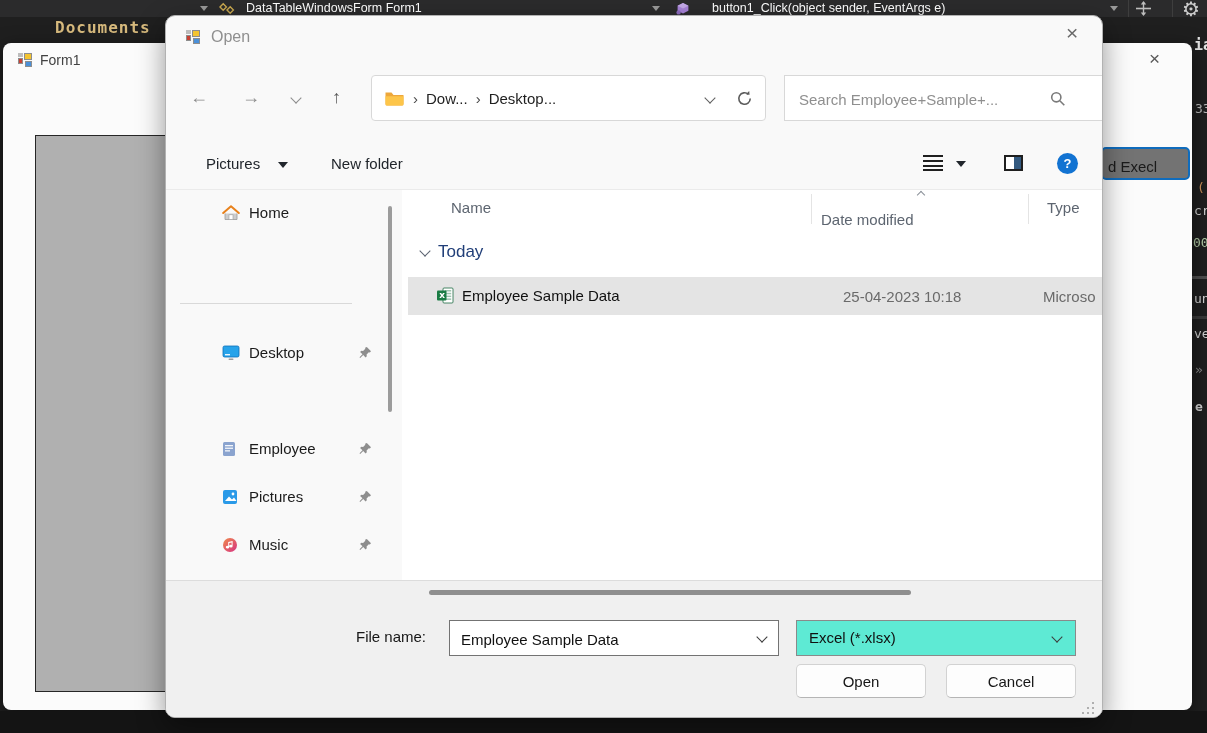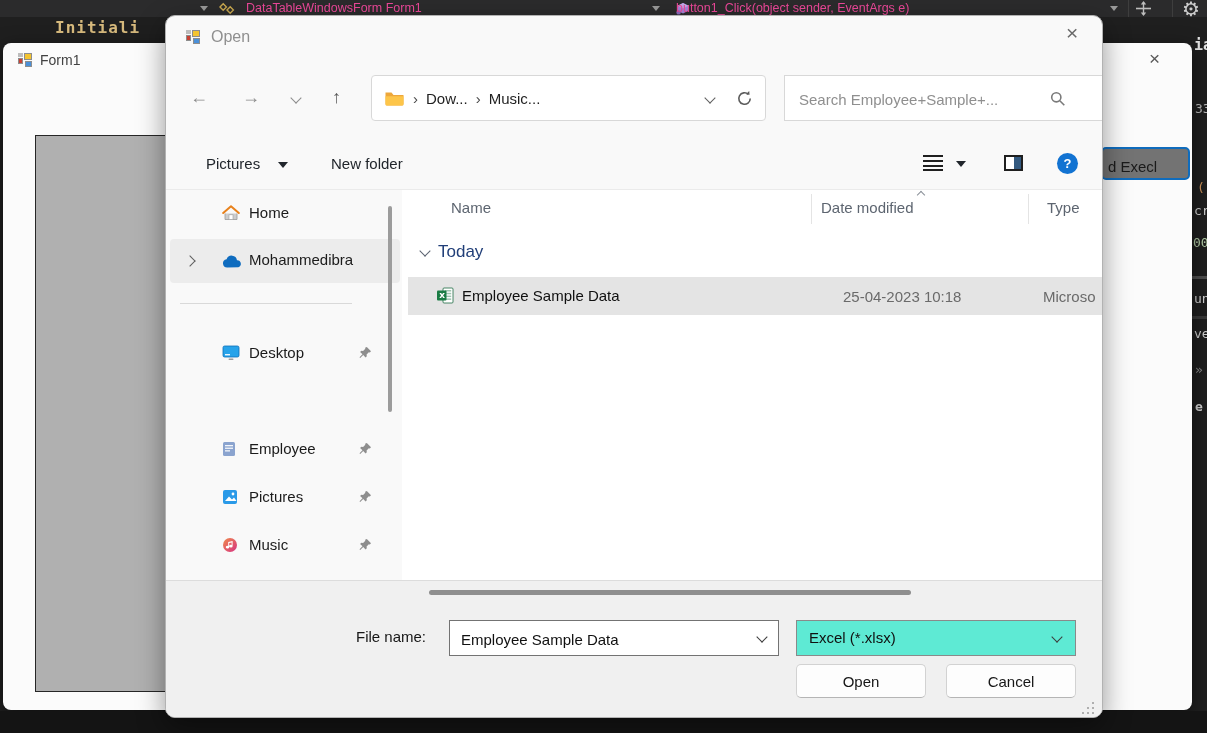--- a/index.html
+++ b/index.html
@@ -1,21 +1,21 @@
 <!DOCTYPE html>
 <html><head>
 <meta charset="utf-8">
 <style>
   html,body{margin:0;padding:0;background:#111;}
   .screen{position:relative;width:1207px;height:733px;background:#1f1f1f;overflow:hidden;
           font-family:"Liberation Sans",sans-serif;-webkit-font-smoothing:antialiased;}
   .a{position:absolute;}
   
   .vsbar{left:0;top:0;width:1207px;height:17px;background:#2b2b2c;}
-  .vsbar .lbl{color:#ec4899;font-size:12.5px;white-space:nowrap;top:1px;}
+  .vsbar .lbl{color:#ffffff;font-size:12.5px;white-space:nowrap;top:1px;}
   .chev-d{width:0;height:0;border-left:4px solid transparent;border-right:4px solid transparent;border-top:5px solid #9a9a9a;}
   .vsdiv{width:1px;height:17px;background:#3e3e3e;top:0;}
   .gear{color:#cdcdcd;font-size:20px;line-height:20px;}
   .codefrag{color:#d7ba7d;font-family:"DejaVu Sans Mono",monospace;font-size:16px;font-weight:bold;letter-spacing:1px;}
   
   .frag{font-family:"DejaVu Sans Mono",monospace;font-size:13px;color:#d4d4d4;white-space:nowrap;}
   .stripbar{background:#4f4f4f;}
   
   .formwin{left:3px;top:43px;width:1189px;height:667px;background:#fbfbfb;border-radius:8px;
            box-shadow:0 6px 20px rgba(0,0,0,.55);}
@@ -101,34 +101,34 @@
       <path d="M4.2 1.8 7.4 5 4.2 8.2 1 5Z" fill="none" stroke="#caa94f" stroke-width="1.4"></path>
       <path d="M11.2 4.8 14.4 8 11.2 11.2 8 8Z" fill="none" stroke="#caa94f" stroke-width="1.4"></path>
     </svg>
     <span class="a lbl" style="left:246px;">DataTableWindowsForm Form1</span>
     <span class="a chev-d" style="left:652px;top:6px;"></span>
     <svg class="a" style="left:676px;top:2px;" width="14" height="13">
       <path d="M7 1 12.4 3.7v5L7 11.4 1.6 8.7v-5Z" fill="#a883d9"></path>
       <path d="M7 1 12.4 3.7 7 6.4 1.6 3.7Z" fill="#c4a9e8"></path>
       <circle cx="2.6" cy="10.4" r="2.2" fill="#8d6bc0"></circle>
     </svg>
-    <span class="a lbl" style="left:676px;">button1_Click(object sender, EventArgs e)</span>
+    <span class="a lbl" style="left:712px;">button1_Click(object sender, EventArgs e)</span>
     <span class="a chev-d" style="left:1110px;top:6px;"></span>
     <span class="a vsdiv" style="left:1128px;"></span>
     <svg class="a" style="left:1136px;top:1px;" width="15" height="15">
       <rect x="6.8" y="1" width="1.4" height="13" fill="#bdbdbd"></rect>
       <rect y="6.7" width="15" height="1.6" fill="#bdbdbd"></rect>
       <path d="M7.5 0 10.2 3.6H4.8Z" fill="#bdbdbd"></path>
       <path d="M7.5 15 4.8 11.4h5.4Z" fill="#bdbdbd"></path>
     </svg>
     <span class="a vsdiv" style="left:1172px;"></span>
     <span class="a gear" style="left:1182px;top:-1px;">⚙</span>
   </div>
 
-  <span class="a codefrag" style="left:55px;top:18px;width:112px;">Initiali</span>
+  <span class="a codefrag" style="left:55px;top:18px;width:112px;">Documents</span>
 
   <div>
     <span class="a frag" style="left:1194px;top:36px;font-size:15px;font-weight:bold;color:#e6e6e6;">ia</span>
     <span class="a frag" style="left:1195px;top:101px;color:#bdbdbd;">33</span>
     <span class="a frag" style="left:1197px;top:180px;color:#d7985c;">(</span>
     <span class="a frag" style="left:1194px;top:203px;">cr</span>
     <span class="a frag" style="left:1193px;top:235px;color:#b5cea8;">00</span>
     <span class="a stripbar" style="left:1192px;top:276px;width:15px;height:3px;"></span>
     <span class="a frag" style="left:1194px;top:291px;">un</span>
     <span class="a stripbar" style="left:1192px;top:316px;width:15px;height:3px;background:#3a3a3a;"></span>
@@ -169,21 +169,21 @@
     <span class="a navglyph" style="left:166px;top:71px;color:#595959;">↑</span>
 
     <div class="a addrbar">
       <svg width="21" height="17">
         <path d="M1.5 2.5h6l2 2.5h10v9a1.5 1.5 0 0 1-1.5 1.5h-15A1.5 1.5 0 0 1 1.5 14z" fill="#eda73b"></path>
         <path d="M1.5 6.2h18V14a1.5 1.5 0 0 1-1.5 1.5h-15A1.5 1.5 0 0 1 1.5 14z" fill="#fdc549"></path>
       </svg>
       <span class="sep">›</span>
       <span class="seg">Dow...</span>
       <span class="sep">›</span>
-      <span class="seg">Music...</span>
+      <span class="seg">Desktop...</span>
       <span class="chev down" style="margin-left:auto;"></span>
       <svg width="17" height="17" viewBox="0 0 16 16" style="margin-left:14px;">
         <path d="M13.4 8a5.4 5.4 0 1 1-1.7-3.9" fill="none" stroke="#5c5c5c" stroke-width="1.5"></path>
         <path d="M12.4 1l.4 3.4-3.4-.4z" fill="#5c5c5c"></path>
       </svg>
     </div>
 
     <div class="a searchbox">
       <input type="text" placeholder="Search Employee+Sample+..." style="">
       <svg class="a" style="left:265px;top:15px;" width="16" height="16">
@@ -208,27 +208,20 @@
 
     <div class="a siderow" style="top:178px;">
       <svg class="sic" width="18" height="16">
         <path d="M3 8.5v6h12v-6" fill="#cdcdcd" stroke="#9b9b9b" stroke-width=".8"></path>
         <path d="M1.2 8 9 1.2 16.8 8" fill="none" stroke="#e8821d" stroke-width="2" stroke-linecap="round" stroke-linejoin="round"></path>
         <rect x="7" y="9.8" width="4" height="4.7" fill="#fff" stroke="#9b9b9b" stroke-width=".6"></rect>
       </svg>
       <span class="slbl">Home</span>
     </div>
 
-    <div class="a siderow sel" style="top:223px;height:44px;">
-      <span class="chev right" style="position:absolute;left:16px;top:18px;"></span>
-      <svg class="sic" style="top:16px;" width="20" height="13">
-        <path d="M5.2 12.5a4.2 4.2 0 0 1-.6-8.36A5.4 5.4 0 0 1 15 5.2a3.6 3.6 0 0 1 1.4 7z" fill="#0f6cbf"></path>
-      </svg>
-      <span class="slbl" style="top:12px;width:128px;overflow:hidden;">Mohammedibra</span>
-    </div>
 
     <div class="a sidediv"></div>
     <div class="a sidescroll"></div>
 
     <div class="a siderow" style="top:318px;">
       <svg class="sic" width="18" height="16">
         <rect x="1" y="1" width="16" height="11" rx="1.6" fill="#27a3ea" stroke="#0c6fb8" stroke-width=".8"></rect>
         <rect x="3" y="9" width="5" height="1.4" fill="#e9f6ff"></rect>
         <rect x="6.5" y="13.4" width="5" height="1.6" rx=".8" fill="#9b9b9b"></rect>
       </svg>
@@ -290,21 +283,21 @@
         <rect x="2" y="8.4" width="2" height="1.6" fill="#c9a2ef"></rect>
       </svg>
       <span class="slbl">Videos</span>
       <svg class="pin" width="14" height="14" viewBox="0 0 14 14">
         <path d="M8.8 1l4.2 4.2-1.2 1.2-1-.2-2.2 2.2.2 1.8-1.2 1.2-2.4-2.4-3 3-.7-.7 3-3L2.1 5.9 3.3 4.7l1.8.2L7.3 2.7 7.1 1.7z" fill="#8e8e8e"></path>
       </svg>
     </div>
 
     <div class="a listarea"></div>
     <span class="a hdr" style="left:285px;top:183px;">Name</span>
-    <span class="a hdr" style="left:655px;top:183px;text-align:right;">Date modified</span>
+    <span class="a hdr" style="left:655px;top:195px;text-align:right;">Date modified</span>
     <span class="a chev up" style="left:752px;top:176px;width:5px;height:5px;border-color:#8a9099;"></span>
     <span class="a hdr" style="left:881px;top:183px;">Type</span>
     <span class="a coldiv" style="left:645px;"></span>
     <span class="a coldiv" style="left:862px;"></span>
 
     <span class="a chev down" style="left:255px;top:231px;border-color:#5a6270;"></span>
     <span class="a grouplbl" style="left:272px;top:226px;">Today</span>
 
     <div class="a filerow">
       <svg class="a" style="left:28px;top:10px;" width="18" height="17">

